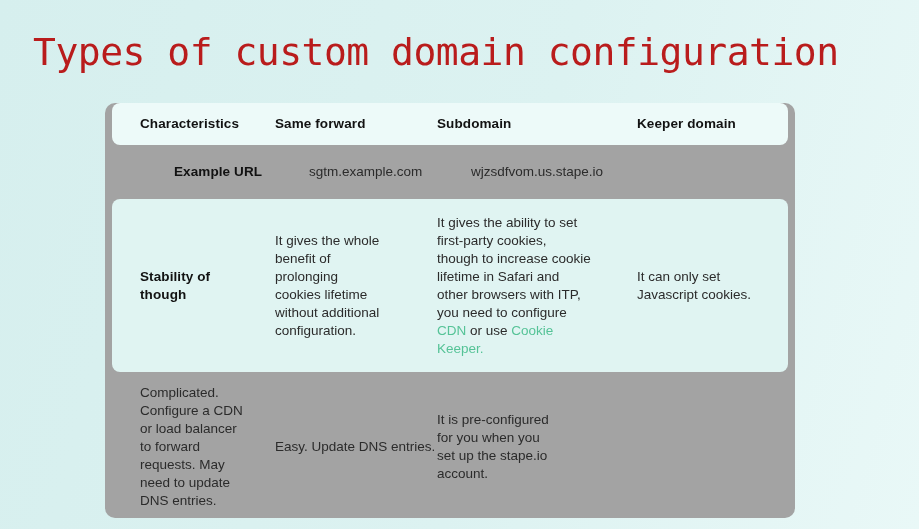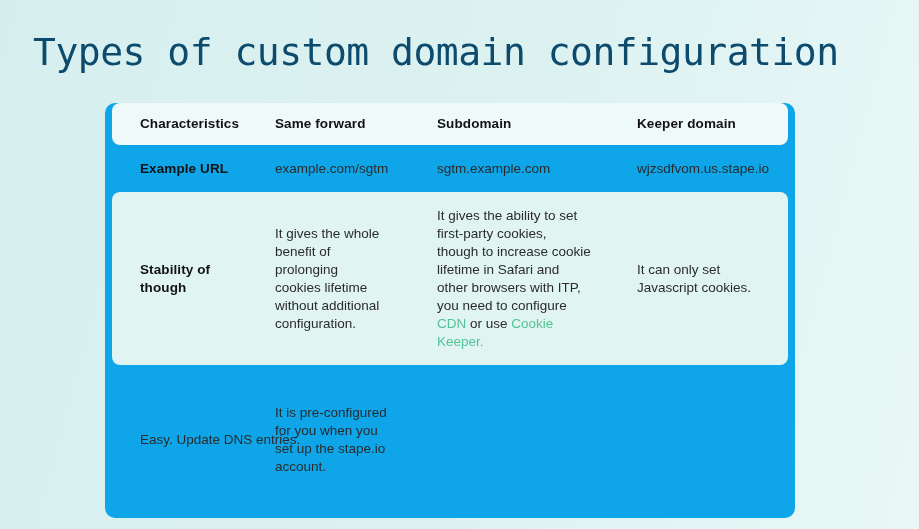--- a/index.html
+++ b/index.html
@@ -9,50 +9,50 @@
     background: linear-gradient(105deg, #d6efee 0%, #dcf2f1 55%, #e9f8f7 100%);
     position: relative;
   }
   .slide-title {
     position: absolute;
     left: 33px;
     top: 30px;
     font-family: "DejaVu Sans Mono", monospace;
     font-size: 38px;
     font-weight: 500;
-    color: #0c4a6e;
+    color: #b91c1c;
     letter-spacing: -0.5px;
     white-space: pre;
     text-align: right;
   }
   .card {
     position: absolute;
     left: 105px;
     top: 103px;
     width: 690px;
     height: 415px;
-    background: #0ea5e9;
+    background: #a3a3a3;
     border-radius: 10px;
   }
   .row {
     display: grid;
     align-items: center;
     grid-template-columns: 135px 162px 200px 193px;
   }
   .row.band {
     margin: 0 7px;
     border-radius: 8px;
     grid-template-columns: 128px 162px 200px 186px;
   }
   .row-header {
     margin-top: 7px;
     height: 42px;
     background: #edfaf9;
   }
-  .row-example { height: 47px; }
+  .row-example { height: 54px; padding-left: 34px; }
   .row-stability {
     height: 173px;
     background: #e0f4f2;
   }
   .row-complexity { height: 150px; }
   .cell {
     padding-left: 35px;
     font-size: 13.5px;
     line-height: 18px;
     color: #2b2b2b;
@@ -80,21 +80,20 @@
 
   <div class="row band row-header">
     <div class="cell head">Characteristics</div>
     <div class="cell head">Same forward</div>
     <div class="cell head">Subdomain</div>
     <div class="cell head">Keeper domain</div>
   </div>
 
   <div class="row row-example">
     <div class="cell label">Example URL</div>
-    <div class="cell">example.com/sgtm</div>
     <div class="cell">sgtm.example.com</div>
     <div class="cell">wjzsdfvom.us.stape.io</div>
   </div>
 
   <div class="row band row-stability">
     <div class="cell label">Stability of
 though</div>
     <div class="cell">It gives the whole
 benefit of
 prolonging
@@ -107,20 +106,27 @@
 lifetime in Safari and
 other browsers with ITP,
 you need to configure
 </span><a class="link">CDN</a><span> or use </span><a class="link">Cookie
 Keeper.</a></div>
     <div class="cell">It can only set
 Javascript cookies.</div>
   </div>
 
   <div class="row row-complexity">
+    <div class="cell">Complicated.
+Configure a CDN
+or load balancer
+to forward
+requests. May
+need to update
+DNS entries.</div>
     <div class="cell">Easy. Update DNS entries.</div>
     <div class="cell">It is pre-configured
 for you when you
 set up the stape.io
 account.</div>
   </div>
 
 </div>
 
 </body></html>

